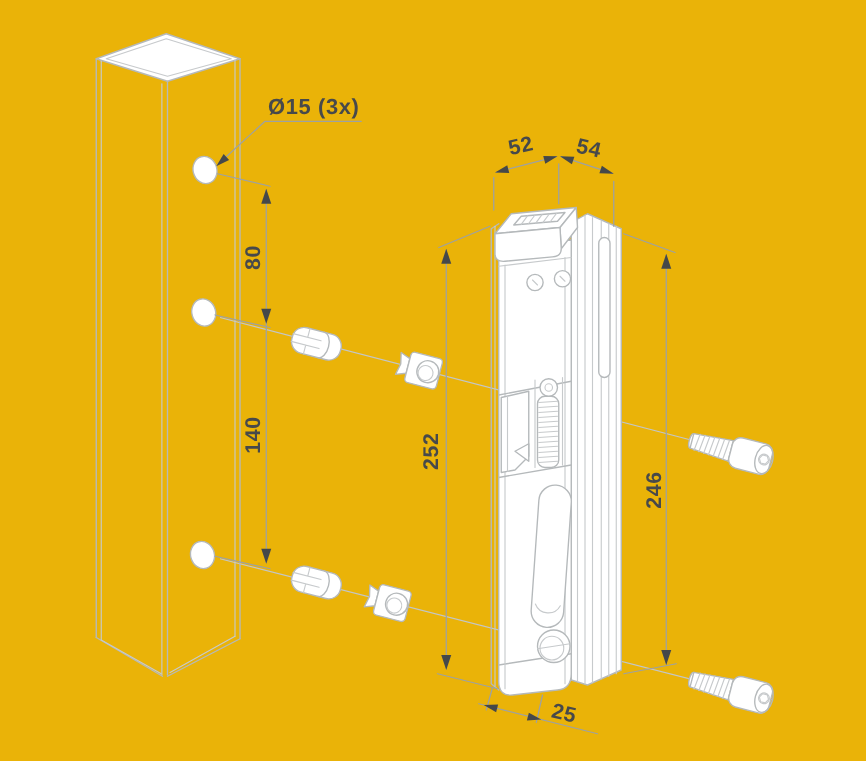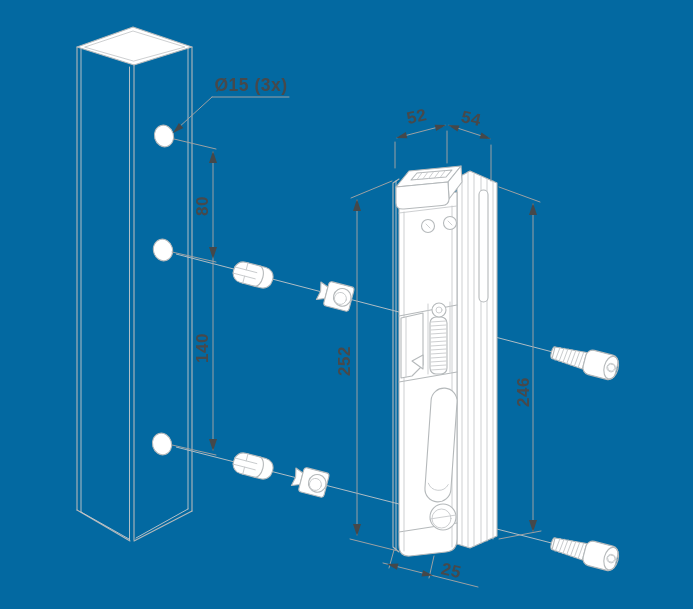--- a/index.html
+++ b/index.html
@@ -1,16 +1,16 @@
 <!DOCTYPE html>
 <html><head>
 <meta charset="utf-8">
 <style>
   html,body{margin:0;padding:0;background:#ffffff;}
-  .stage{position:relative;width:693px;height:609px;background:#0369a1;overflow:hidden;
+  .stage{position:relative;width:693px;height:609px;background:#eab308;overflow:hidden;
          font-family:"Liberation Sans",sans-serif;}
   svg{display:block;}
   .part   {stroke:#b5b9bb;stroke-width:1.1;fill:none;stroke-linecap:round;stroke-linejoin:round;}
   .detail {stroke:#c7cacc;stroke-width:0.9;fill:none;stroke-linecap:round;stroke-linejoin:round;}
   .dim    {stroke:#9da1a3;stroke-width:1;fill:none;stroke-linecap:round;stroke-linejoin:round;}
   .axis   {stroke:#c3c6c8;stroke-width:0.9;fill:none;}
   .solid  {fill:#ffffff;}
   .arrow  {fill:#45484a;stroke:none;}
   .dim-label{font-family:"Liberation Sans",sans-serif;font-weight:bold;font-size:17px;
              fill:#47494b;letter-spacing:0.5px;}

